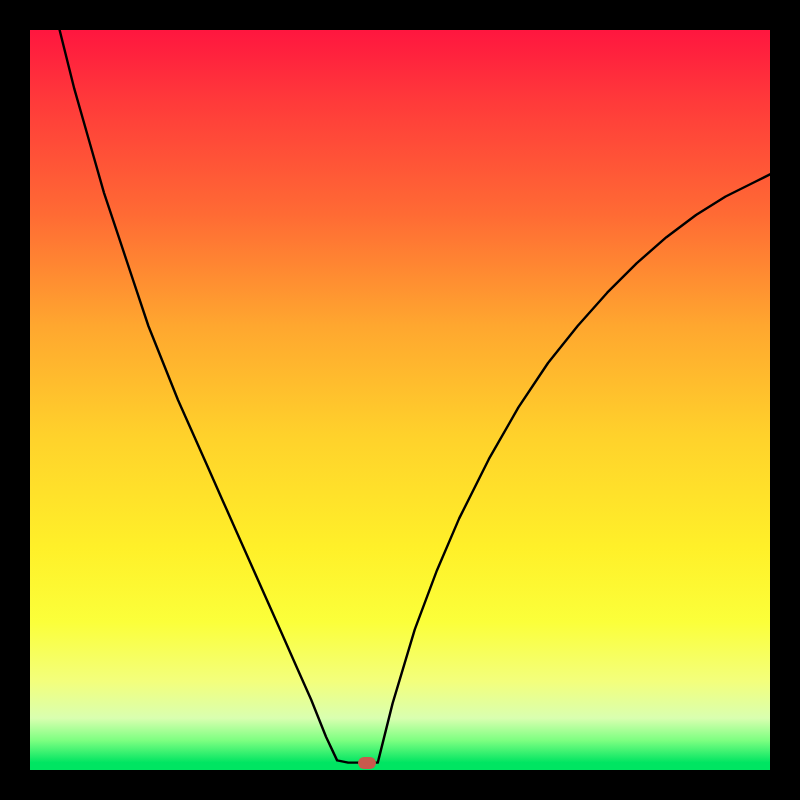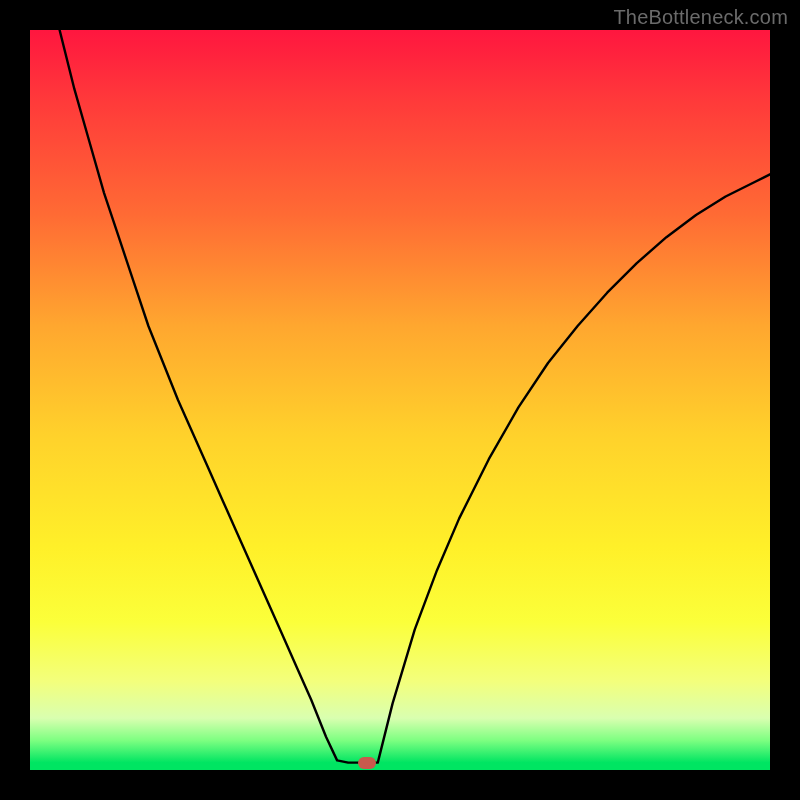--- a/index.html
+++ b/index.html
@@ -65,20 +65,19 @@
     height: 12px;
     border-radius: 6px / 6px;
     background: #c85a4d;
     transform: translate(-50%, -50%);
   }
 </style>
 </head>
 <body>
 
 <div class="frame">
-  <div class="watermark">TheBottleneck.com</div>
   <div class="plot" id="plot">
     <svg class="curve" id="curve-svg" viewBox="0 0 740 740" preserveAspectRatio="none">
         <path d="M 29.60 0.00 L 44.40 59.20 L 59.20 111.00 L 74.00 162.80 L 88.80 207.20 L 103.60 251.60 L 118.40 296.00 L 133.20 333.00 L 148.00 370.00 L 162.80 403.30 L 177.60 436.60 L 192.40 469.90 L 207.20 503.20 L 222.00 536.50 L 236.80 569.80 L 251.60 603.10 L 266.40 636.40 L 281.20 669.70 L 296.00 706.70 L 307.10 730.38 L 318.20 732.60 L 318.20 732.60 L 347.80 732.60 L 347.80 732.60 L 362.60 673.40 L 384.80 599.40 L 407.00 540.20 L 429.20 488.40 L 458.80 429.20 L 488.40 377.40 L 518.00 333.00 L 547.60 296.00 L 577.20 262.70 L 606.80 233.10 L 636.40 207.20 L 666.00 185.00 L 695.60 166.50 L 725.20 151.70 L 740.00 144.30 " fill="none" stroke="#000000" stroke-width="2.4" stroke-linejoin="round" stroke-linecap="round"></path>
       </svg>
     <div class="marker" id="marker" style="left: 336.7px; top: 732.6px; background: rgb(200, 90, 77);"></div>
   </div>
 </div>
 
 </body></html>

